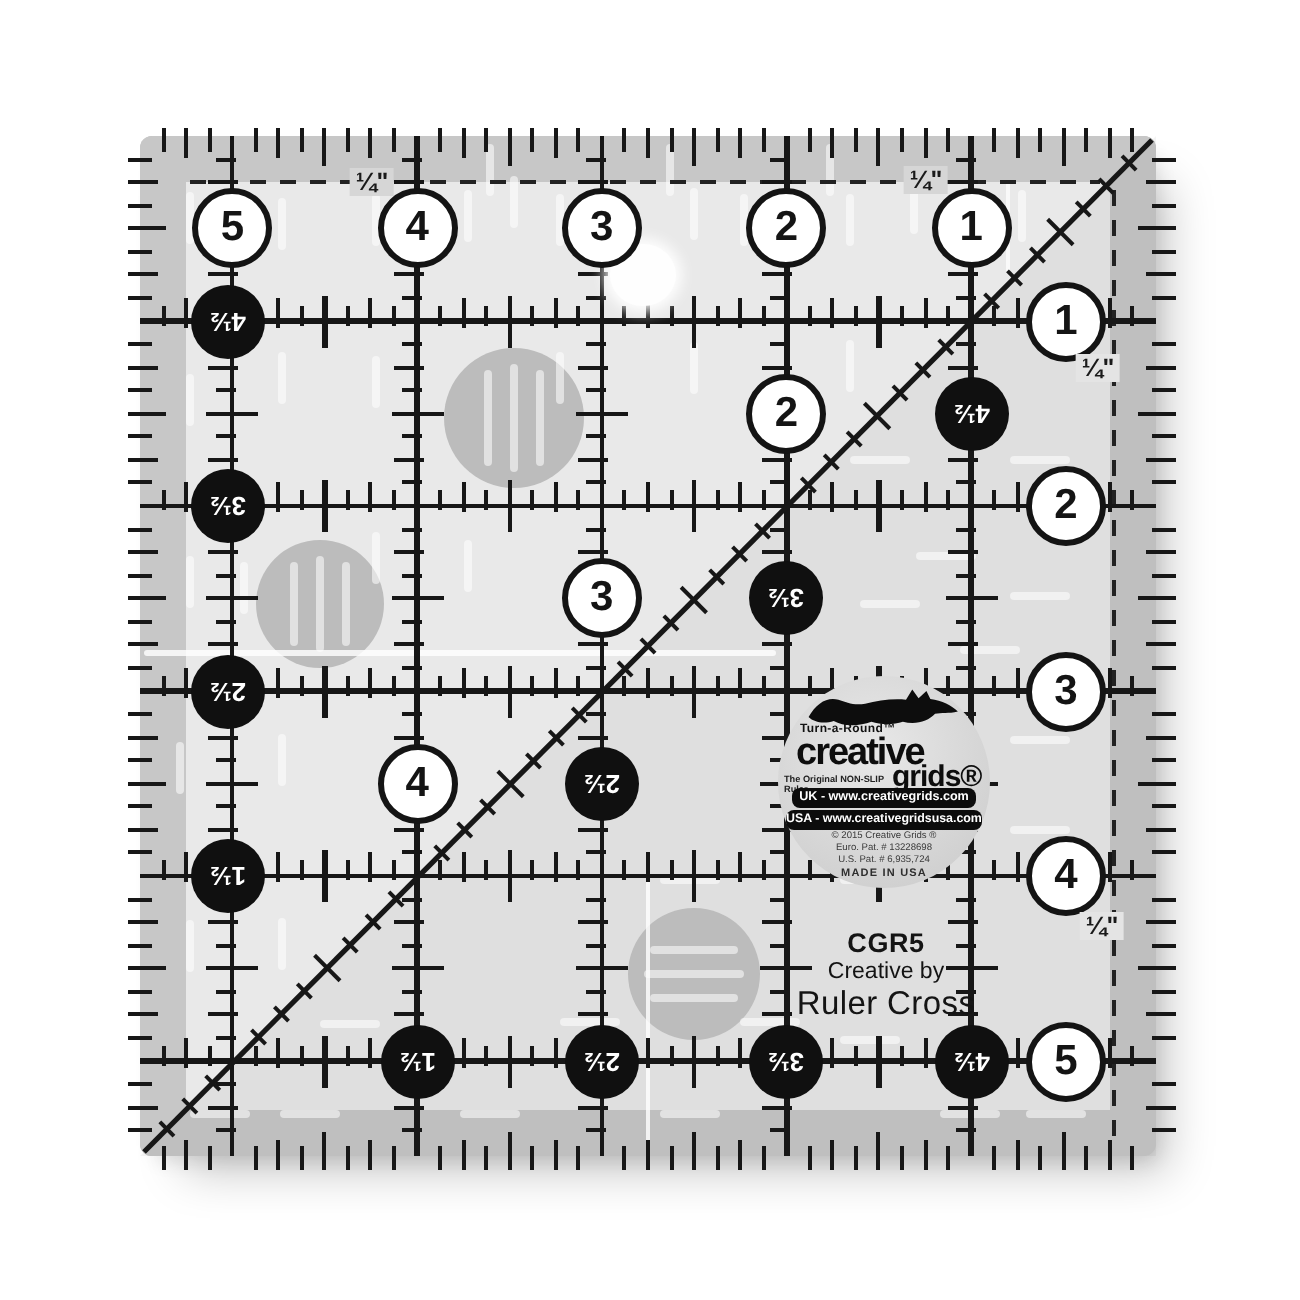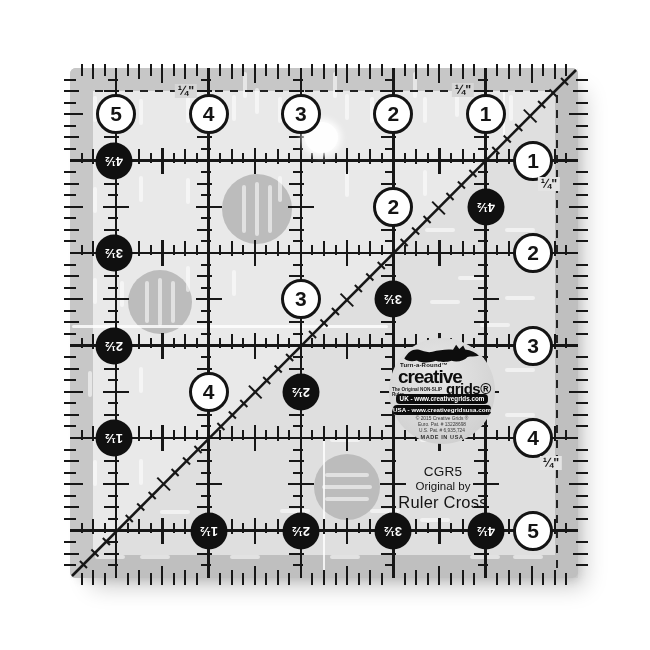--- a/index.html
+++ b/index.html
@@ -24,21 +24,21 @@
   .hole{position:absolute;border-radius:50%;background:#fefefe;box-shadow:0 0 7px 3px rgba(255,255,255,.95);}
   .circle{position:absolute;border-radius:50%;text-align:center;
     transform:translate(-50%,-50%);box-sizing:content-box;}
   .circle.white{width:34px;height:34px;border:3px solid #141414;background:#fff;color:#141414;
     font-size:21px;line-height:34px;font-weight:700;}
   .circle.black{width:37px;height:37px;background:#101010;color:#fff;font-size:13px;line-height:37px;
     font-weight:700;transform:translate(-50%,-50%) rotate(180deg);}
   .qlabel{position:absolute;transform:translate(-50%,-50%);font-size:12.5px;font-weight:700;color:#1a1a1a;
     background:#ddd;padding:0 3px;white-space:nowrap;}
   #cgr-block{position:absolute;left:443px;top:464px;transform:translateX(-50%);text-align:center;color:#141414;}
-  #cgr-model{font-size:13.5px;font-weight:400;letter-spacing:.3px;}
+  #cgr-model{font-size:13.5px;font-weight:700;letter-spacing:.3px;}
   #cgr-designed{font-size:11.5px;margin-top:1px;}
   #cgr-designer{font-size:16.5px;margin-top:1px;letter-spacing:.2px;}
   #logo{position:absolute;left:389px;top:338px;width:106px;height:106px;border-radius:50%;
     background:radial-gradient(circle at 45% 35%,#e8e8e8,#d4d4d4 65%,#c9c9c9);}
   #logo *{position:absolute;}
   #logo-tagline{left:11px;top:24px;font-size:6px;font-weight:700;color:#111;letter-spacing:.2px;}
   #logo-brand1{left:9px;top:28px;font-size:19px;font-weight:700;color:#0d0d0d;letter-spacing:-1px;}
   #logo-brand2{left:57px;top:42px;font-size:15px;font-weight:700;color:#0d0d0d;letter-spacing:-.5px;}
   #logo-orig{left:3px;top:49px;width:54px;font-size:4.6px;font-weight:700;color:#222;line-height:5px;}
   .logo-bar{background:#0c0c0c;color:#fff;font-weight:700;text-align:center;border-radius:4px;}
@@ -752,16 +752,16 @@
     <div id="logo-uk" class="logo-bar">UK - www.creativegrids.com</div>
     <div id="logo-usa" class="logo-bar">USA - www.creativegridsusa.com</div>
     <div id="logo-copy" class="logo-tiny">© 2015 Creative Grids ®</div>
     <div id="logo-euro" class="logo-tiny">Euro. Pat. # 13228698</div>
     <div id="logo-uspat" class="logo-tiny">U.S. Pat. # 6,935,724</div>
     <div id="logo-made">MADE IN USA</div>
   </div>
 
   <div id="cgr-block">
     <div id="cgr-model">CGR5</div>
-    <div id="cgr-designed">Original by</div>
+    <div id="cgr-designed">Creative by</div>
     <div id="cgr-designer">Ruler Cross</div>
   </div>
 </div>
 
 </body></html>

